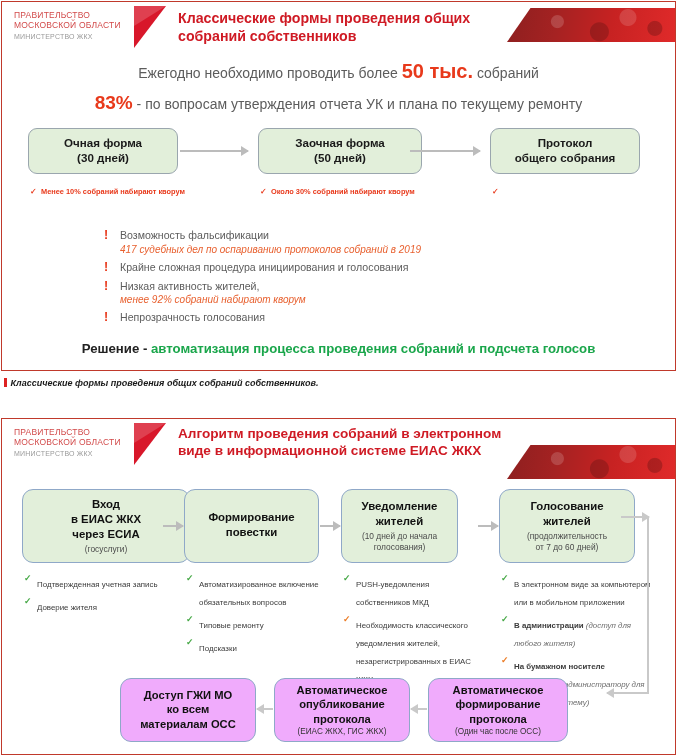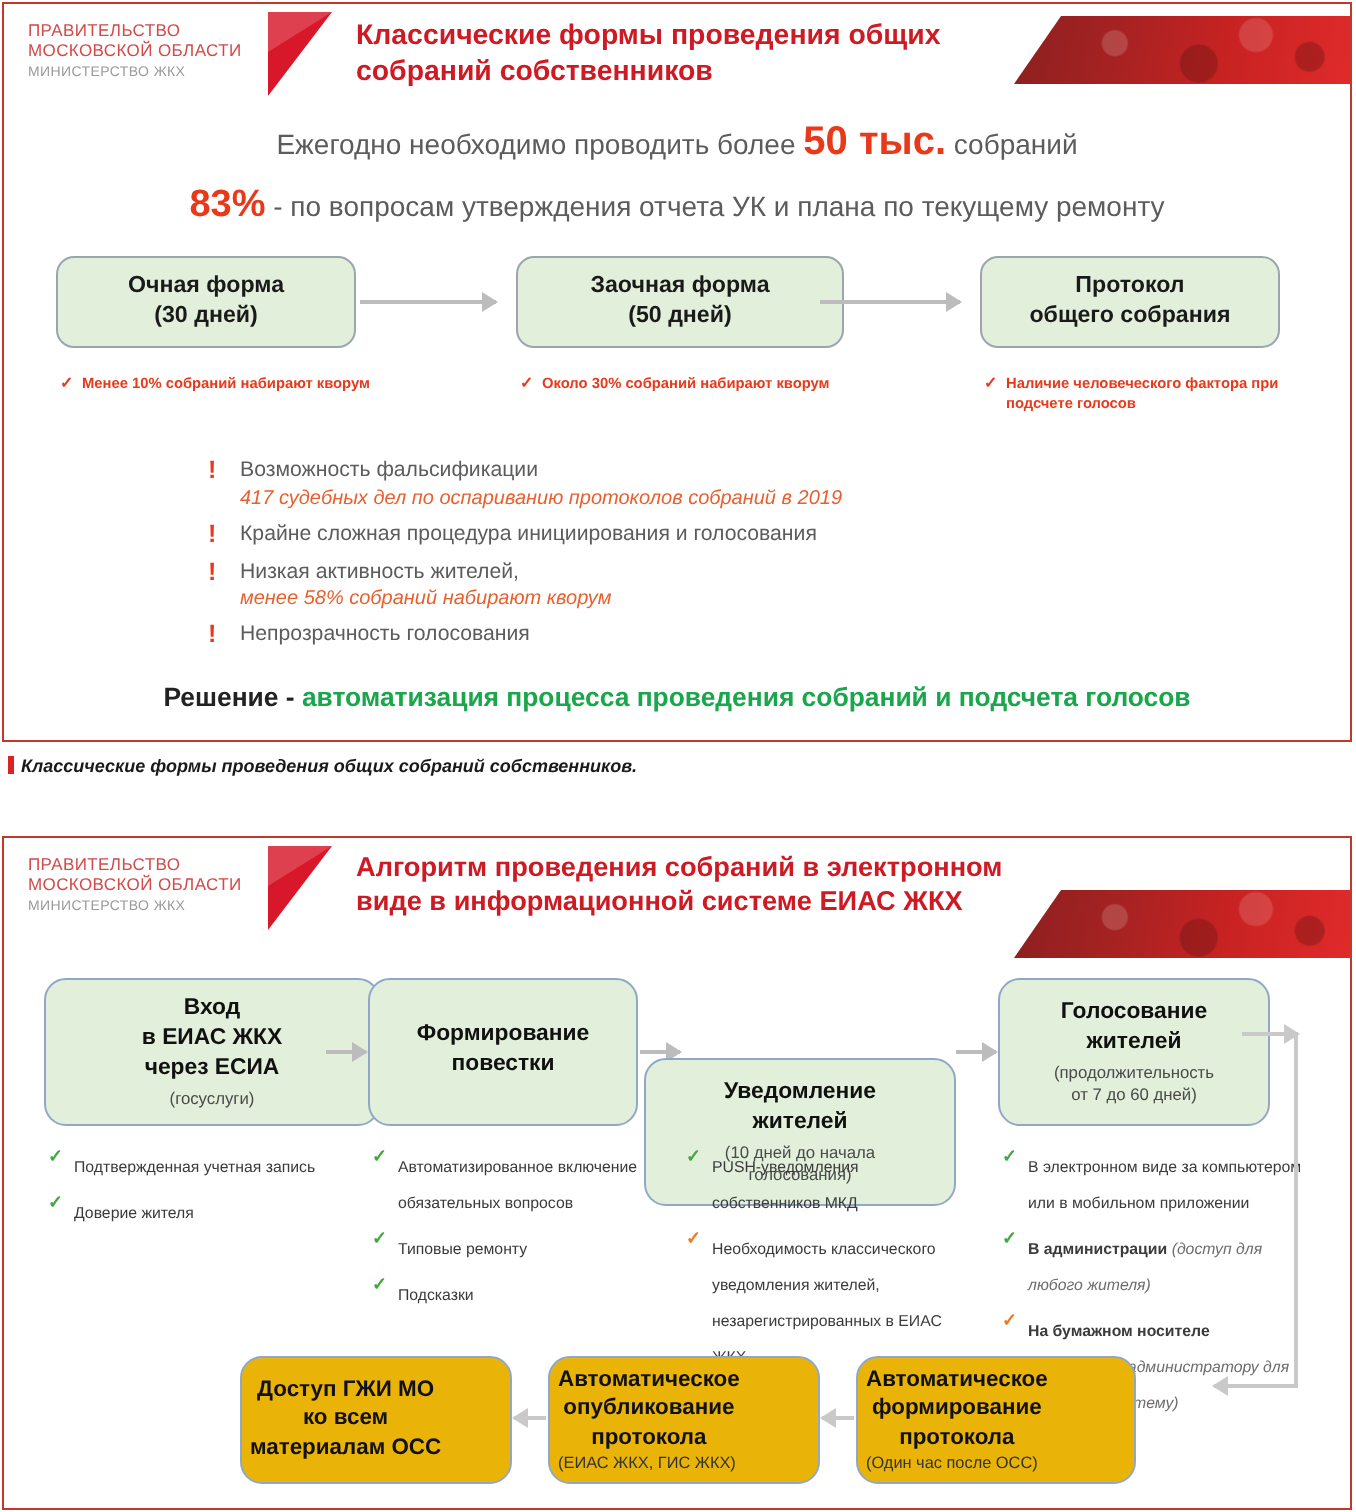--- a/index.html
+++ b/index.html
@@ -73,21 +73,21 @@
   .caption .bar{display:inline-block;width:2.5px;height:9px;background:#d22;vertical-align:-1px;margin-right:4px;}
 
   
   .flow2{position:relative;height:78px;margin:2px 14px 0 14px;}
   .gbox2{position:absolute;top:0;height:74px;background:#e2efda;border:1.5px solid #8fa8c8;
          border-radius:11px;display:flex;flex-direction:column;align-items:center;justify-content:center;
          text-align:center;box-sizing:border-box;padding:0 4px;}
   .gbox2 .t{font-size:11.4px;font-weight:bold;color:#111;line-height:1.3;}
   .gbox2 .sub{font-size:8.4px;color:#4a4a4a;line-height:1.28;margin-top:2px;}
   #c1{left:6px;width:168px;} #c2{left:168px;width:135px;}
-  #c3{left:306px;width:156px;margin-top:40px;} #c4{left:483px;width:136px;}
+  #c3{left:325px;width:117px;} #c4{left:483px;width:136px;}
   #ar1{left:147px;width:20px;} #ar2{left:304px;width:20px;} #ar3{left:462px;width:20px;}
   .flow2 .arrow{top:36px;}
 
   .cols{position:relative;margin:6px 14px 0 14px;height:122px;}
   .col{position:absolute;top:0;}
   #k1{left:8px;width:150px;} #k2{left:170px;width:145px;}
   #k3{left:327px;width:140px;} #k4{left:485px;width:150px;}
   .ci{position:relative;padding-left:13px;margin-bottom:5px;}
   .ci .ck{position:absolute;left:0;top:0px;font-size:9px;font-weight:bold;}
   .ci .ck.green{color:#44a744;} .ci .ck.orange{color:#ec7a22;}
@@ -99,22 +99,22 @@
   .loop .v{position:absolute;left:26px;top:0;width:2px;height:178px;background:#c9c9c9;}
   .loop .h1{position:absolute;left:0;top:0;width:28px;height:2px;background:#c9c9c9;}
   .loop .h1:before{content:"";position:absolute;right:-1px;top:-4px;
       border-left:8px solid #c9c9c9;border-top:5px solid transparent;border-bottom:5px solid transparent;}
   .loop .h2{position:absolute;left:-14px;top:176px;width:42px;height:2px;background:#c9c9c9;}
   .loop .h2:before{content:"";position:absolute;left:-1px;top:-4px;
       border-right:8px solid #c9c9c9;border-top:5px solid transparent;border-bottom:5px solid transparent;}
 
   
   .flow3{position:absolute;left:14px;right:14px;bottom:8px;height:68px;}
-  .bbox{position:absolute;top:0;height:64px;background:#eab308;border:1.5px solid #8fa8c8;border-radius:11px;
-        display:flex;flex-direction:column;align-items:flex-start;justify-content:center;text-align:center;
+  .bbox{position:absolute;top:0;height:64px;background:#f0abfc;border:1.5px solid #8fa8c8;border-radius:11px;
+        display:flex;flex-direction:column;align-items:center;justify-content:center;text-align:center;
         box-sizing:border-box;padding:0 4px;}
   .bbox .t{font-size:11.2px;font-weight:bold;color:#111;line-height:1.3;}
   .bbox .sub{font-size:8.2px;color:#333;line-height:1.25;margin-top:1px;}
   #d1{left:104px;width:136px;} #d2{left:258px;width:136px;} #d3{left:412px;width:140px;}
   .larrow{position:absolute;top:30px;height:2px;background:#c9c9c9;}
   .larrow:before{content:"";position:absolute;left:-1px;top:-4px;
       border-right:8px solid #c9c9c9;border-top:5px solid transparent;border-bottom:5px solid transparent;}
   #la1{left:241px;width:16px;} #la2{left:395px;width:16px;}
 </style>
 </head>
@@ -147,37 +147,37 @@
       <div class="gbox" id="b1">Очная форма<br>(30 дней)</div>
       <div class="arrow" id="a1"></div>
       <div class="gbox" id="b2">Заочная форма<br>(50 дней)</div>
       <div class="arrow" id="a2"></div>
       <div class="gbox" id="b3">Протокол<br>общего собрания</div>
     </div>
 
     <div class="notes1">
       <div class="note" id="n1"><span class="ck">✓</span><span>Менее 10% собраний набирают кворум</span></div>
       <div class="note" id="n2"><span class="ck">✓</span><span>Около 30% собраний набирают кворум</span></div>
-      <div class="note" id="n3"><span class="ck">✓</span><span>Наличие человеческого фактора при подсчете голосов</span></div>
+      <div class="note" id="n3"><span class="ck">✓</span></div>
     </div>
 
     <div class="prob-list">
       <div class="prob-item">
         <span class="bang">!</span>
         <div class="m">Возможность фальсификации</div>
         <div class="s">417 судебных дел по оспариванию протоколов собраний в 2019</div>
       </div>
       <div class="prob-item">
         <span class="bang">!</span>
         <div class="m">Крайне сложная процедура инициирования и голосования</div>
       </div>
       <div class="prob-item">
         <span class="bang">!</span>
         <div class="m">Низкая активность жителей,</div>
-        <div class="s">менее 58% собраний набирают кворум</div>
+        <div class="s">менее 92% собраний набирают кворум</div>
       </div>
       <div class="prob-item">
         <span class="bang">!</span>
         <div class="m">Непрозрачность голосования</div>
       </div>
     </div>
 
     <div class="solution">
       <span class="k">Решение - </span><span class="v">автоматизация процесса проведения собраний и подсчета голосов</span>
     </div>

